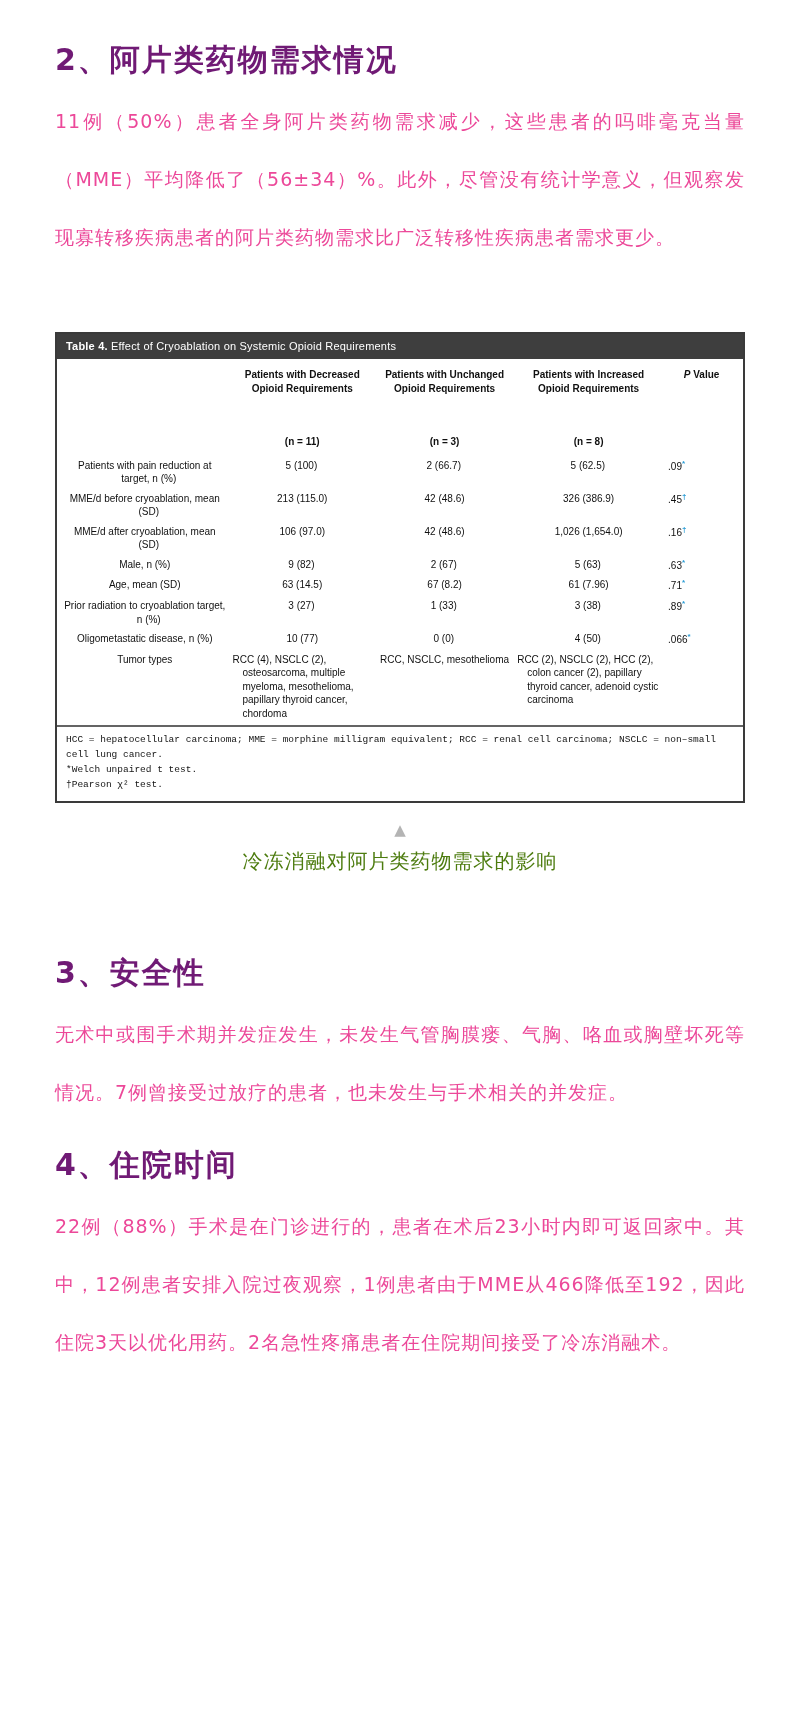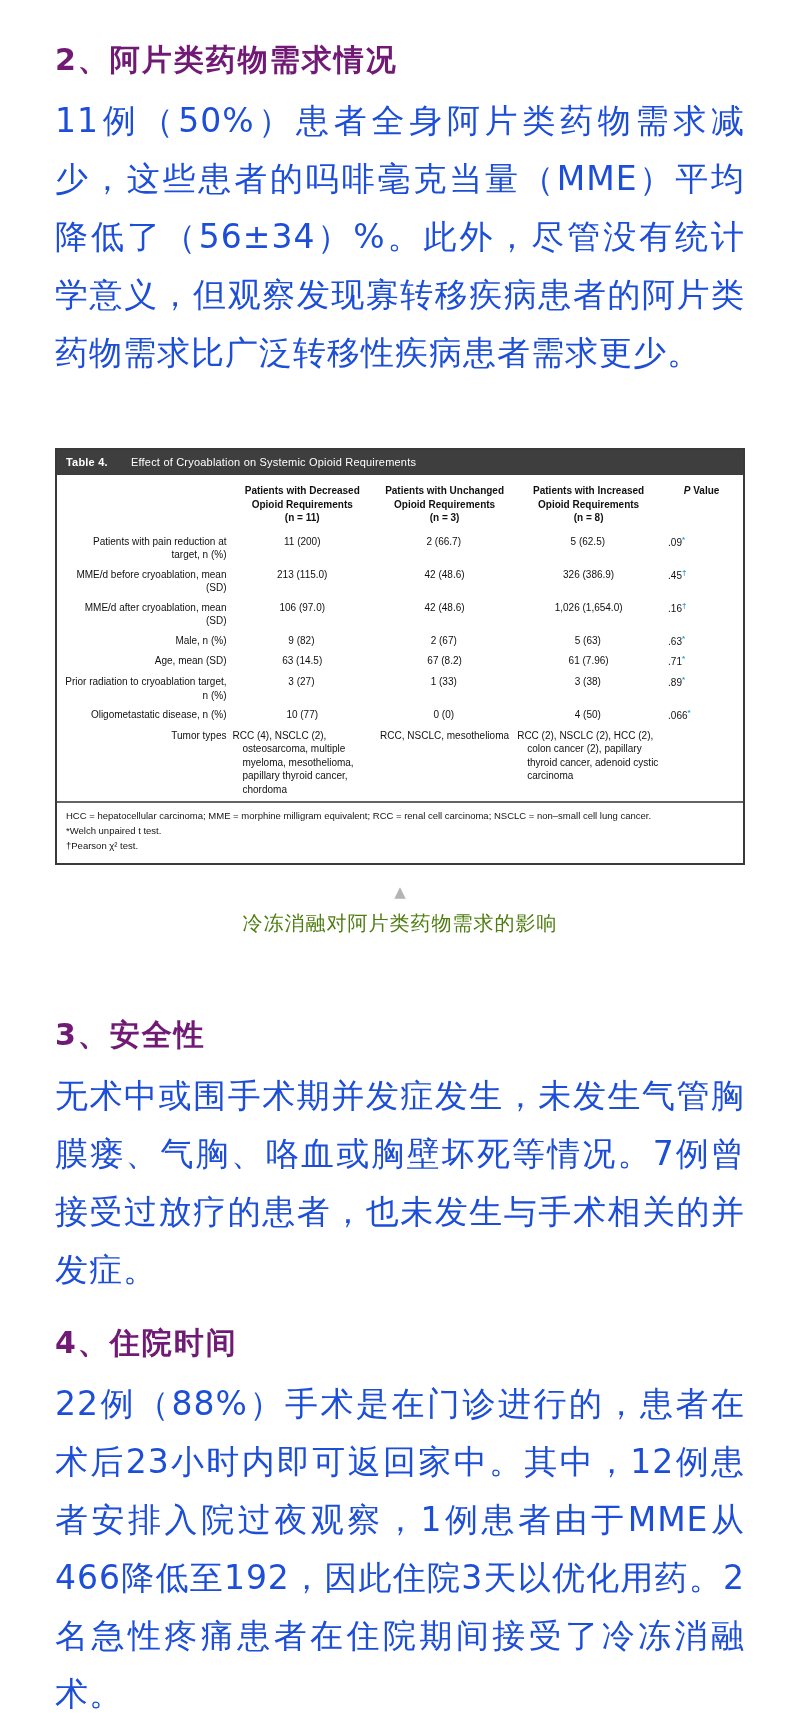--- a/index.html
+++ b/index.html
@@ -9,62 +9,62 @@
     font-family:"DejaVu Sans","Liberation Sans",sans-serif;
     color:#222;
   }
   .page { padding:42px 55px 40px 55px; }
 
   h2.sec-heading {
     font-size:30px; font-weight:bold; color:#701a75;
     letter-spacing:2px; line-height:1.2; margin-bottom:14px;
   }
   p.sec-body {
-    font-size:33px; line-height:58px; color:#1d4ed8;
+    font-size:19px; line-height:58px; color:#ec4899;
     text-align:justify; letter-spacing:1px;
   }
   section.txt-section { margin-bottom:10px; }
   #section-safety { margin-top:80px; }
   #section-hospital-stay { margin-top:26px; }
 
   
   figure.table-figure { margin-top:66px; }
   .sci-table {
     border:2px solid #3a3a3a;
     font-family:"Liberation Sans","DejaVu Sans",sans-serif;
     color:#101010; background:#fff;
   }
   .t-titlebar {
     background:#3E3E3E; color:#ffffff;
     font-size:11px; padding:6px 9px 7px 9px; letter-spacing:.2px;
   }
-  .t-titlebar b { margin-right:20px; }
+  .t-titlebar b { margin-right:0; }
   .sci-table table { width:100%; border-collapse:collapse; table-layout:fixed; }
   .sci-table th, .sci-table td {
     font-size:10px; line-height:1.35; vertical-align:top; padding:3px 4px;
   }
   .sci-table thead th {
     font-weight:bold; text-align:center; padding-top:9px; padding-bottom:7px;
   }
-  .sci-table thead th .n { display:block; }
+  .sci-table thead th .n { display:block;margin-top:40px; }
   .sci-table thead th.pcol, .sci-table td.pcol {
     padding-right:8px;
   }
   .sci-table td.lbl {
-    text-align:right; padding-left:14px; text-indent:-8px; padding-right:2px;
+    text-align:center; padding-left:14px; text-indent:-8px; padding-right:2px;
   }
   .sci-table td.val { text-align:center; }
   .sci-table td.val .hang {
     display:inline-block; text-align:left; max-width:100%;
     padding-left:10px; text-indent:-10px;
   }
   sup.mark { color:#2A9CD5; font-size:8px; font-weight:bold; }
   .t-foot {
     border-top:2px solid #646464; margin-top:2px;
-    padding:6px 9px 9px 9px; font-size:9.5px; line-height:1.55; color:#141414;
+    padding:6px 9px 9px 9px; font-size:9.5px; line-height:1.55; color:#141414;font-family:Liberation Mono, monospace;
   }
   .tri {
     text-align:center; color:#b4b4b4; font-size:15px;
     margin-top:20px; line-height:1;
   }
   figcaption.fig-caption {
     text-align:center; color:#4d7c0f; font-size:20px;
     margin-top:10px; letter-spacing:1px;
   }
 </style>
@@ -96,21 +96,21 @@
             <th></th>
             <th><span>Patients with Decreased Opioid Requirements</span><span class="n">(n = 11)</span></th>
             <th><span>Patients with Unchanged Opioid Requirements</span><span class="n">(n = 3)</span></th>
             <th><span>Patients with Increased Opioid Requirements</span><span class="n">(n = 8)</span></th>
             <th class="pcol"><i>P</i><span> Value</span></th>
           </tr>
         </thead>
         <tbody id="table-body">
             <tr>
               <td class="lbl">Patients with pain reduction at target, n (%)</td>
-              <td class="val"><span class="hang">11 (200)</span></td>
+              <td class="val"><span class="hang">5 (100)</span></td>
               <td class="val"><span class="hang">2 (66.7)</span></td>
               <td class="val"><span class="hang">5 (62.5)</span></td>
               <td class="pcol">.09<sup class="mark">*</sup></td>
             </tr>
             <tr>
               <td class="lbl">MME/d before cryoablation, mean (SD)</td>
               <td class="val"><span class="hang">213 (115.0)</span></td>
               <td class="val"><span class="hang">42 (48.6)</span></td>
               <td class="val"><span class="hang">326 (386.9)</span></td>
               <td class="pcol">.45<sup class="mark">†</sup></td>

